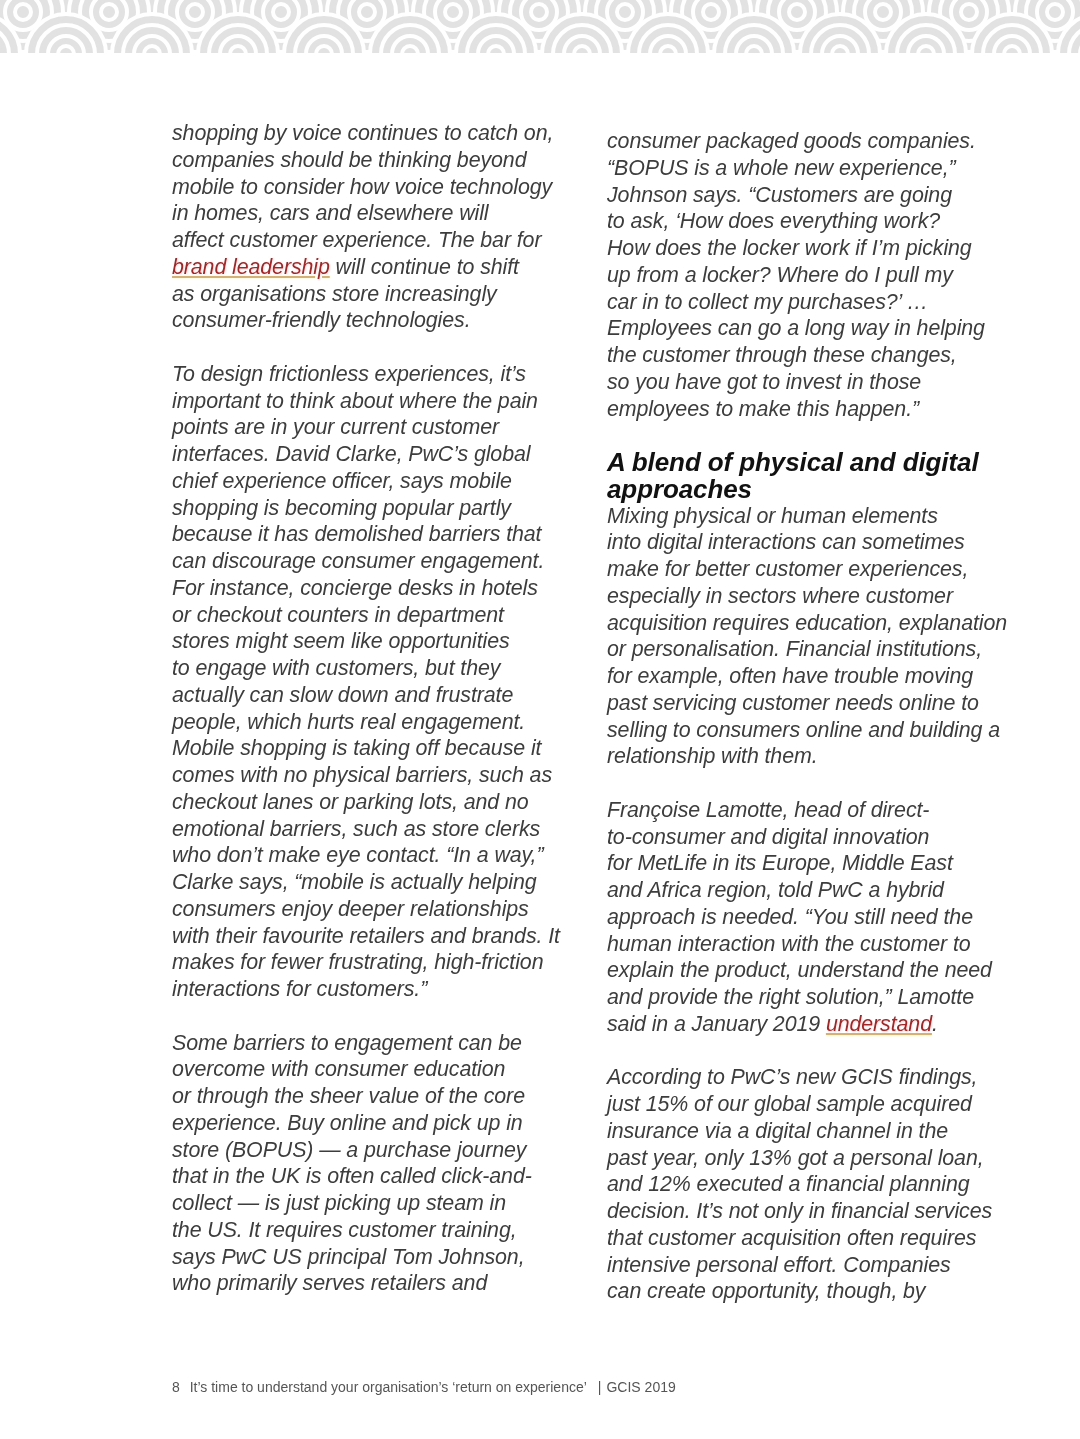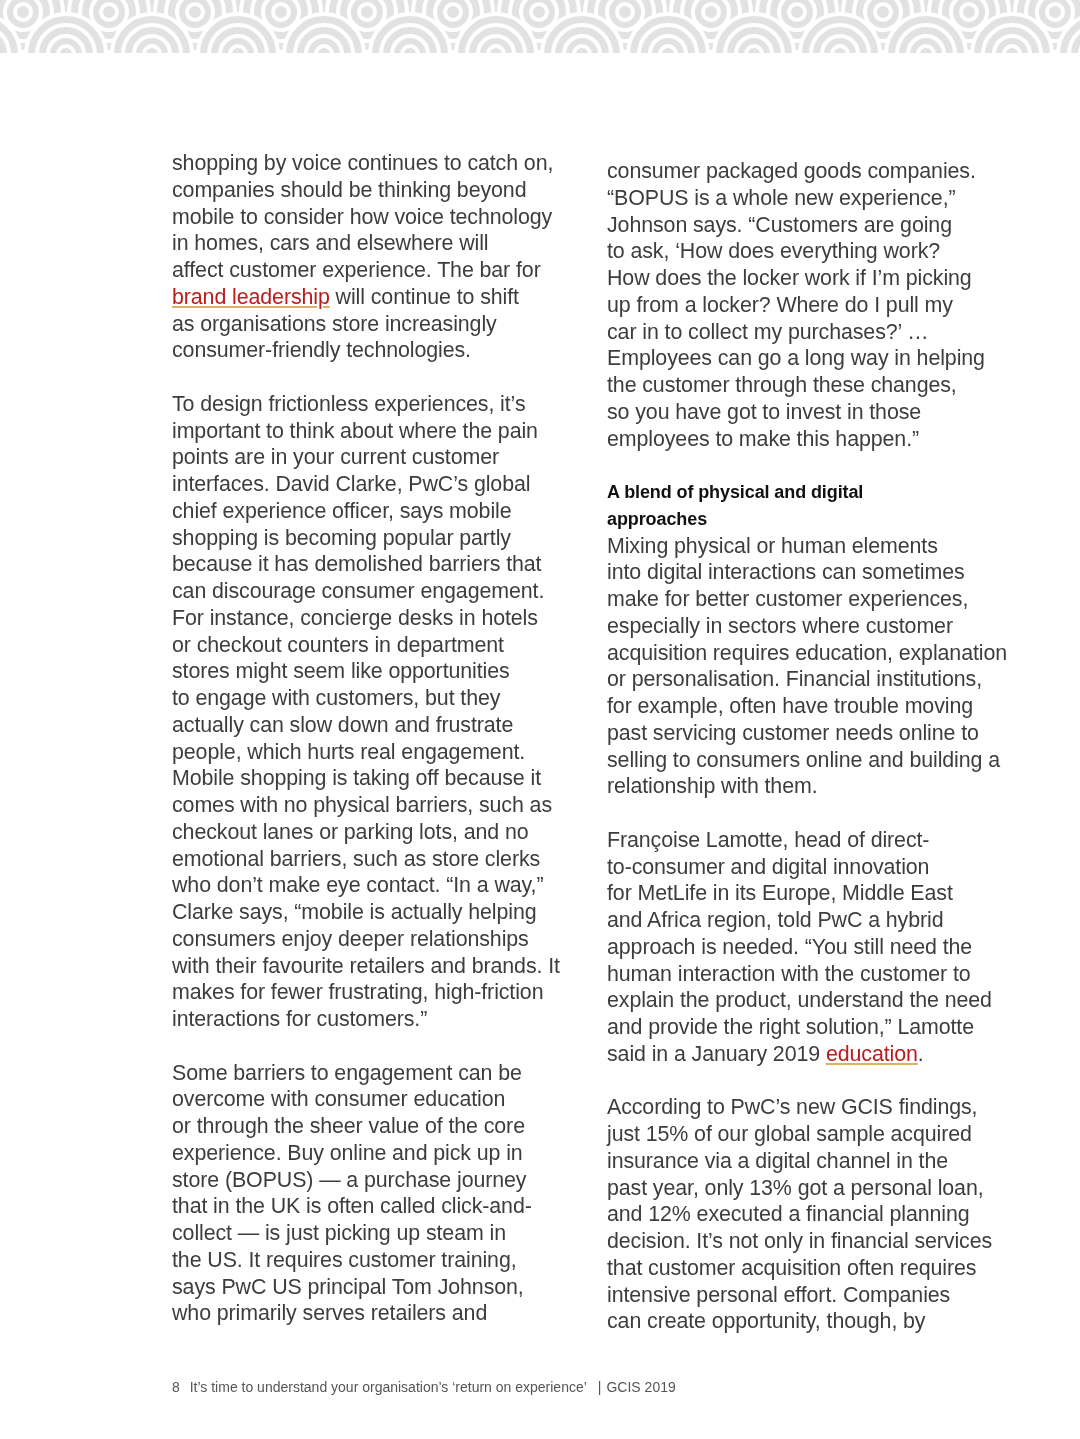--- a/index.html
+++ b/index.html
@@ -15,36 +15,37 @@
     position: absolute;
     left: 0; top: 0;
     width: 1080px;
     height: 53px;
     overflow: hidden;
     background: #e2e2e2;
   }
   .header-band svg { display: block; }
   .column {
     position: absolute;
-    top: 150px;
+    top: 120px;
     width: 430px;
     color: #3d3d3d;
     font-size: 21.4px;
     line-height: 26.75px;
     letter-spacing: -0.1px;
+    font-style: italic;
   }
   .col-left { left: 172px; }
   .col-right { left: 607px; width: 420px; margin-top: 8px; }
   .para { margin: 0 0 26.75px 0; white-space: pre-line; }
   .para.tight { margin-bottom: 0; }
   .heading {
     margin: 0;
     color: #111111;
     font-weight: bold;
-    font-size: 18px;
+    font-size: 26px;
     line-height: 26.75px;
     white-space: pre-line;
   }
   .link {
     color: #b91c1c;
     text-decoration: underline;
     text-decoration-color: #e0b060;
     cursor: pointer;
   }
   .footer {
@@ -175,21 +176,21 @@
 selling to consumers online and building a
 relationship with them.</p>
   <p class="para"><span>Françoise Lamotte, head of direct-
 to-consumer and digital innovation
 for MetLife in its Europe, Middle East
 and Africa region, told PwC a hybrid
 approach is needed. “You still need the
 human interaction with the customer to
 explain the product, understand the need
 and provide the right solution,” Lamotte
-said in a January 2019 </span><span class="link">education</span><span>.</span></p>
+said in a January 2019 </span><span class="link">understand</span><span>.</span></p>
   <p class="para tight">According to PwC’s new GCIS findings,
 just 15% of our global sample acquired
 insurance via a digital channel in the
 past year, only 13% got a personal loan,
 and 12% executed a financial planning
 decision. It’s not only in financial services
 that customer acquisition often requires
 intensive personal effort. Companies
 can create opportunity, though, by</p>
 </div>

